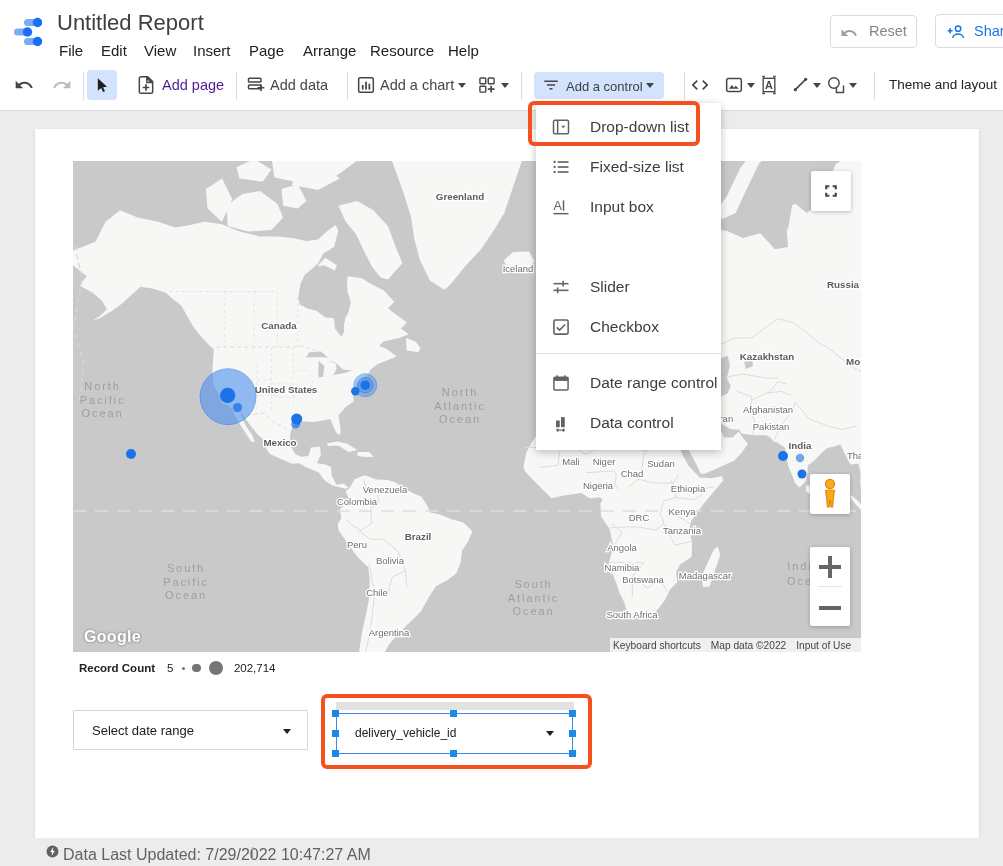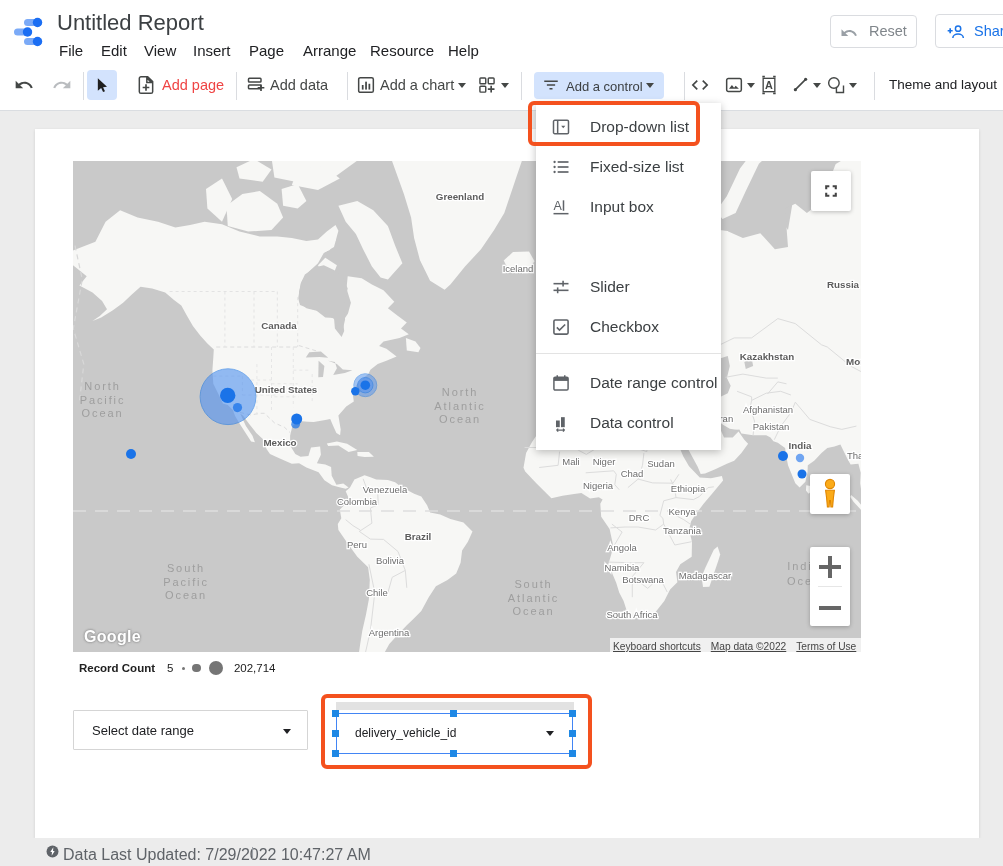--- a/index.html
+++ b/index.html
@@ -78,21 +78,21 @@
       <path d="M18.4 10.6C16.55 8.99 14.15 8 11.5 8c-4.65 0-8.58 3.03-9.96 7.22L3.9 16c1.05-3.19 4.05-5.5 7.6-5.5 1.95 0 3.73.72 5.12 1.88L13 16h9V7l-3.6 3.6z" fill="#b9bcbf"></path>
     </svg>
 <div class="tdiv" style="left:83px"></div>
 <svg style="position:absolute;left:92px;top:9px" width="20" height="20" viewBox="0 0 24 24">
       <path d="M7 4 L7 19 L11 15.5 L13.3 20.5 L15.6 19.4 L13.3 14.6 L18 14 Z" fill="#1f1f1f"></path>
     </svg>
 <svg style="position:absolute;left:136px;top:9px" width="20" height="20" viewBox="0 0 24 24">
       <path d="M14 2H6c-1.1 0-2 .9-2 2v16c0 1.1.9 2 2 2h12c1.1 0 2-.9 2-2V8l-6-6zm-1 7V3.5L18.5 9H13z" fill="none" stroke="#444746" stroke-width="1.8"></path>
       <path d="M11 11v3H8v2h3v3h2v-3h3v-2h-3v-3h-2z" fill="#444746"></path>
     </svg>
-<span style="position:absolute;left:162px;top:11px;font-size:14.5px;color:#ef4444;white-space:nowrap;">Add page</span>
+<span style="position:absolute;left:162px;top:11px;font-size:14.5px;color:#4c1d95;white-space:nowrap;">Add page</span>
 <div class="tdiv" style="left:236px"></div>
 <svg style="position:absolute;left:246px;top:9px" width="20" height="20" viewBox="0 0 24 24">
       <rect x="3" y="4" width="15" height="4.5" rx="1" fill="none" stroke="#444746" stroke-width="1.8"></rect>
       <rect x="3" y="12" width="15" height="4.5" rx="1" fill="none" stroke="#444746" stroke-width="1.8"></rect>
       <path d="M17 11.3v3h-3v2h3v3h2v-3h3v-2h-3v-3h-2z" fill="#444746"></path>
     </svg>
 <span style="position:absolute;left:270px;top:11px;font-size:14.5px;color:#444746;white-space:nowrap;">Add data</span>
 <div class="tdiv" style="left:347px"></div>
 <svg style="position:absolute;left:356px;top:9px" width="20" height="20" viewBox="0 0 24 24">
       <rect x="3.2" y="3.2" width="17.6" height="17.6" rx="2" fill="none" stroke="#444746" stroke-width="1.8"></rect>
@@ -323,24 +323,24 @@
       <path d="M6.6 13.2 L15.4 13.2 L14.4 21 L13.6 30 L11.9 30 L11.45 23.5 L10.55 23.5 L10.1 30 L8.4 30 L7.6 21 Z" fill="#fbab18" stroke="#e08600" stroke-width="1.1"></path>
     </svg>
   </div>
   <div class="mapbtn" style="left:737px;top:386px;width:40px;height:79px;">
     <div style="position:absolute;left:8px;top:39px;width:24px;height:1px;background:#e6e6e6"></div>
     <div style="position:absolute;left:9px;top:18px;width:22px;height:3.5px;background:#666"></div>
     <div style="position:absolute;left:18.2px;top:9px;width:3.5px;height:22px;background:#666"></div>
     <div style="position:absolute;left:9px;top:59px;width:22px;height:3.5px;background:#666"></div>
   </div>
   <div style="position:absolute;left:11px;top:467px;font-size:16px;font-weight:bold;color:#fff;letter-spacing:0.3px;text-shadow:0 0 2px #9a9a9a, 0 0 2px #9a9a9a, 0 0 3px #9a9a9a;">Google</div>
-  <div style="position:absolute;left:537px;top:477px;width:251px;height:14px;background:rgba(245,245,245,0.88);font-size:10.2px;color:#454545;display:flex;align-items:flex-end;text-decoration:underline;">
+  <div style="position:absolute;left:537px;top:477px;width:251px;height:14px;background:rgba(245,245,245,0.88);font-size:10.2px;color:#454545;display:flex;align-items:center;">
     <span style="margin-left:3px;white-space:nowrap">Keyboard shortcuts</span>
         <span style="margin-left:10px;white-space:nowrap">Map data ©2022</span>
-        <span style="margin-left:10px;white-space:nowrap">Terms of Use</span>
+        <span style="margin-left:10px;white-space:nowrap">Input of Use</span>
   </div>
   </div>
 
   <div class="legend">
     <span style="font-weight:bold;">Record Count</span>
     <span style="margin-left:12px;">5</span>
     <span style="display:inline-block;margin-left:9px;width:3px;height:3px;border-radius:50%;background:#757575;"></span>
     <span style="display:inline-block;margin-left:7px;width:8.5px;height:8.5px;border-radius:50%;background:#757575;"></span>
     <span style="display:inline-block;margin-left:8px;width:14px;height:14px;border-radius:50%;background:#757575;"></span>
     <span style="margin-left:11px;">202,714</span>

